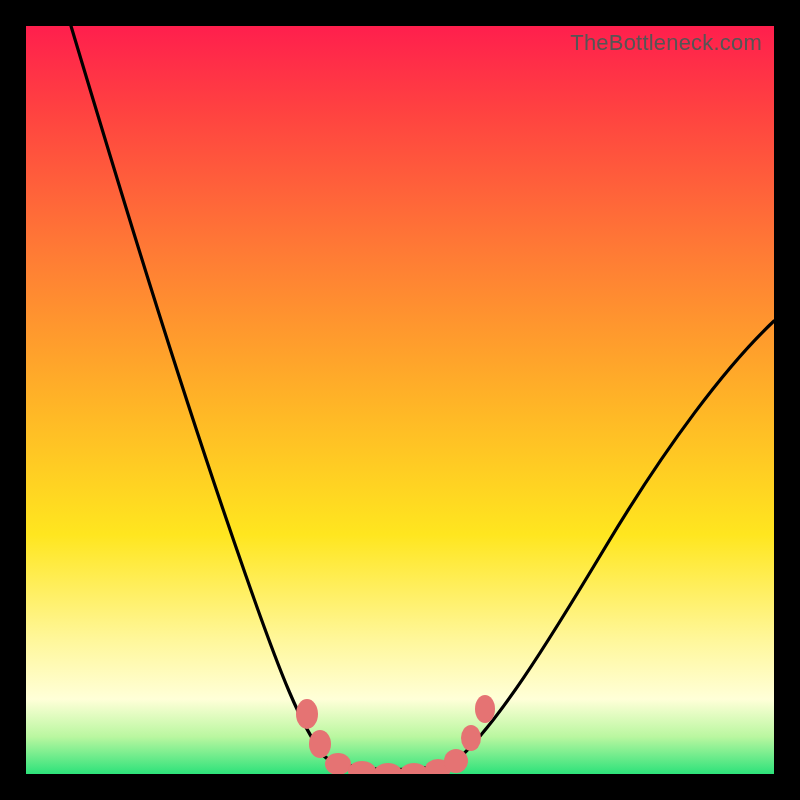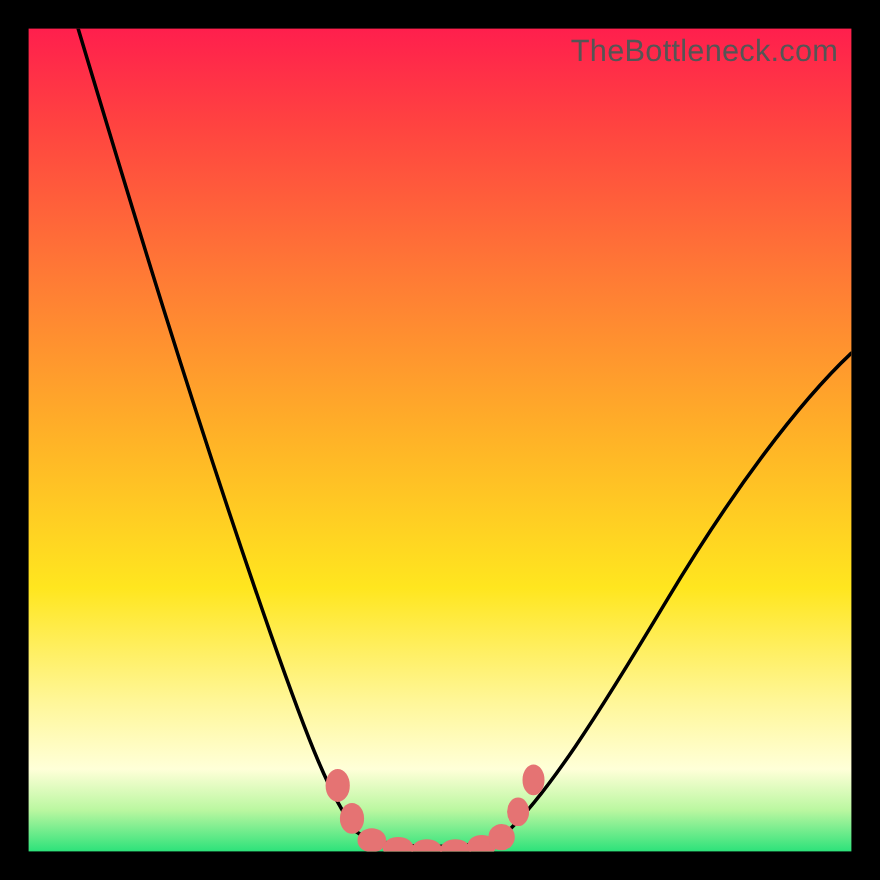--- a/index.html
+++ b/index.html
@@ -35,21 +35,21 @@
       #ffffd8 90%,
       #baf7a0 95%,
       #2de27a 100%
     );
   }
   .watermark {
     position: absolute;
     top: 4px;
     right: 12px;
     color: #555;
-    font-size: 28px;
+    font-size: 22px;
     letter-spacing: 0.2px;
     font-weight: 500;
     user-select: none;
   }
   svg.curve {
     position: absolute;
     left: 0; top: 0;
     width: 748px;
     height: 748px;
     pointer-events: none;

